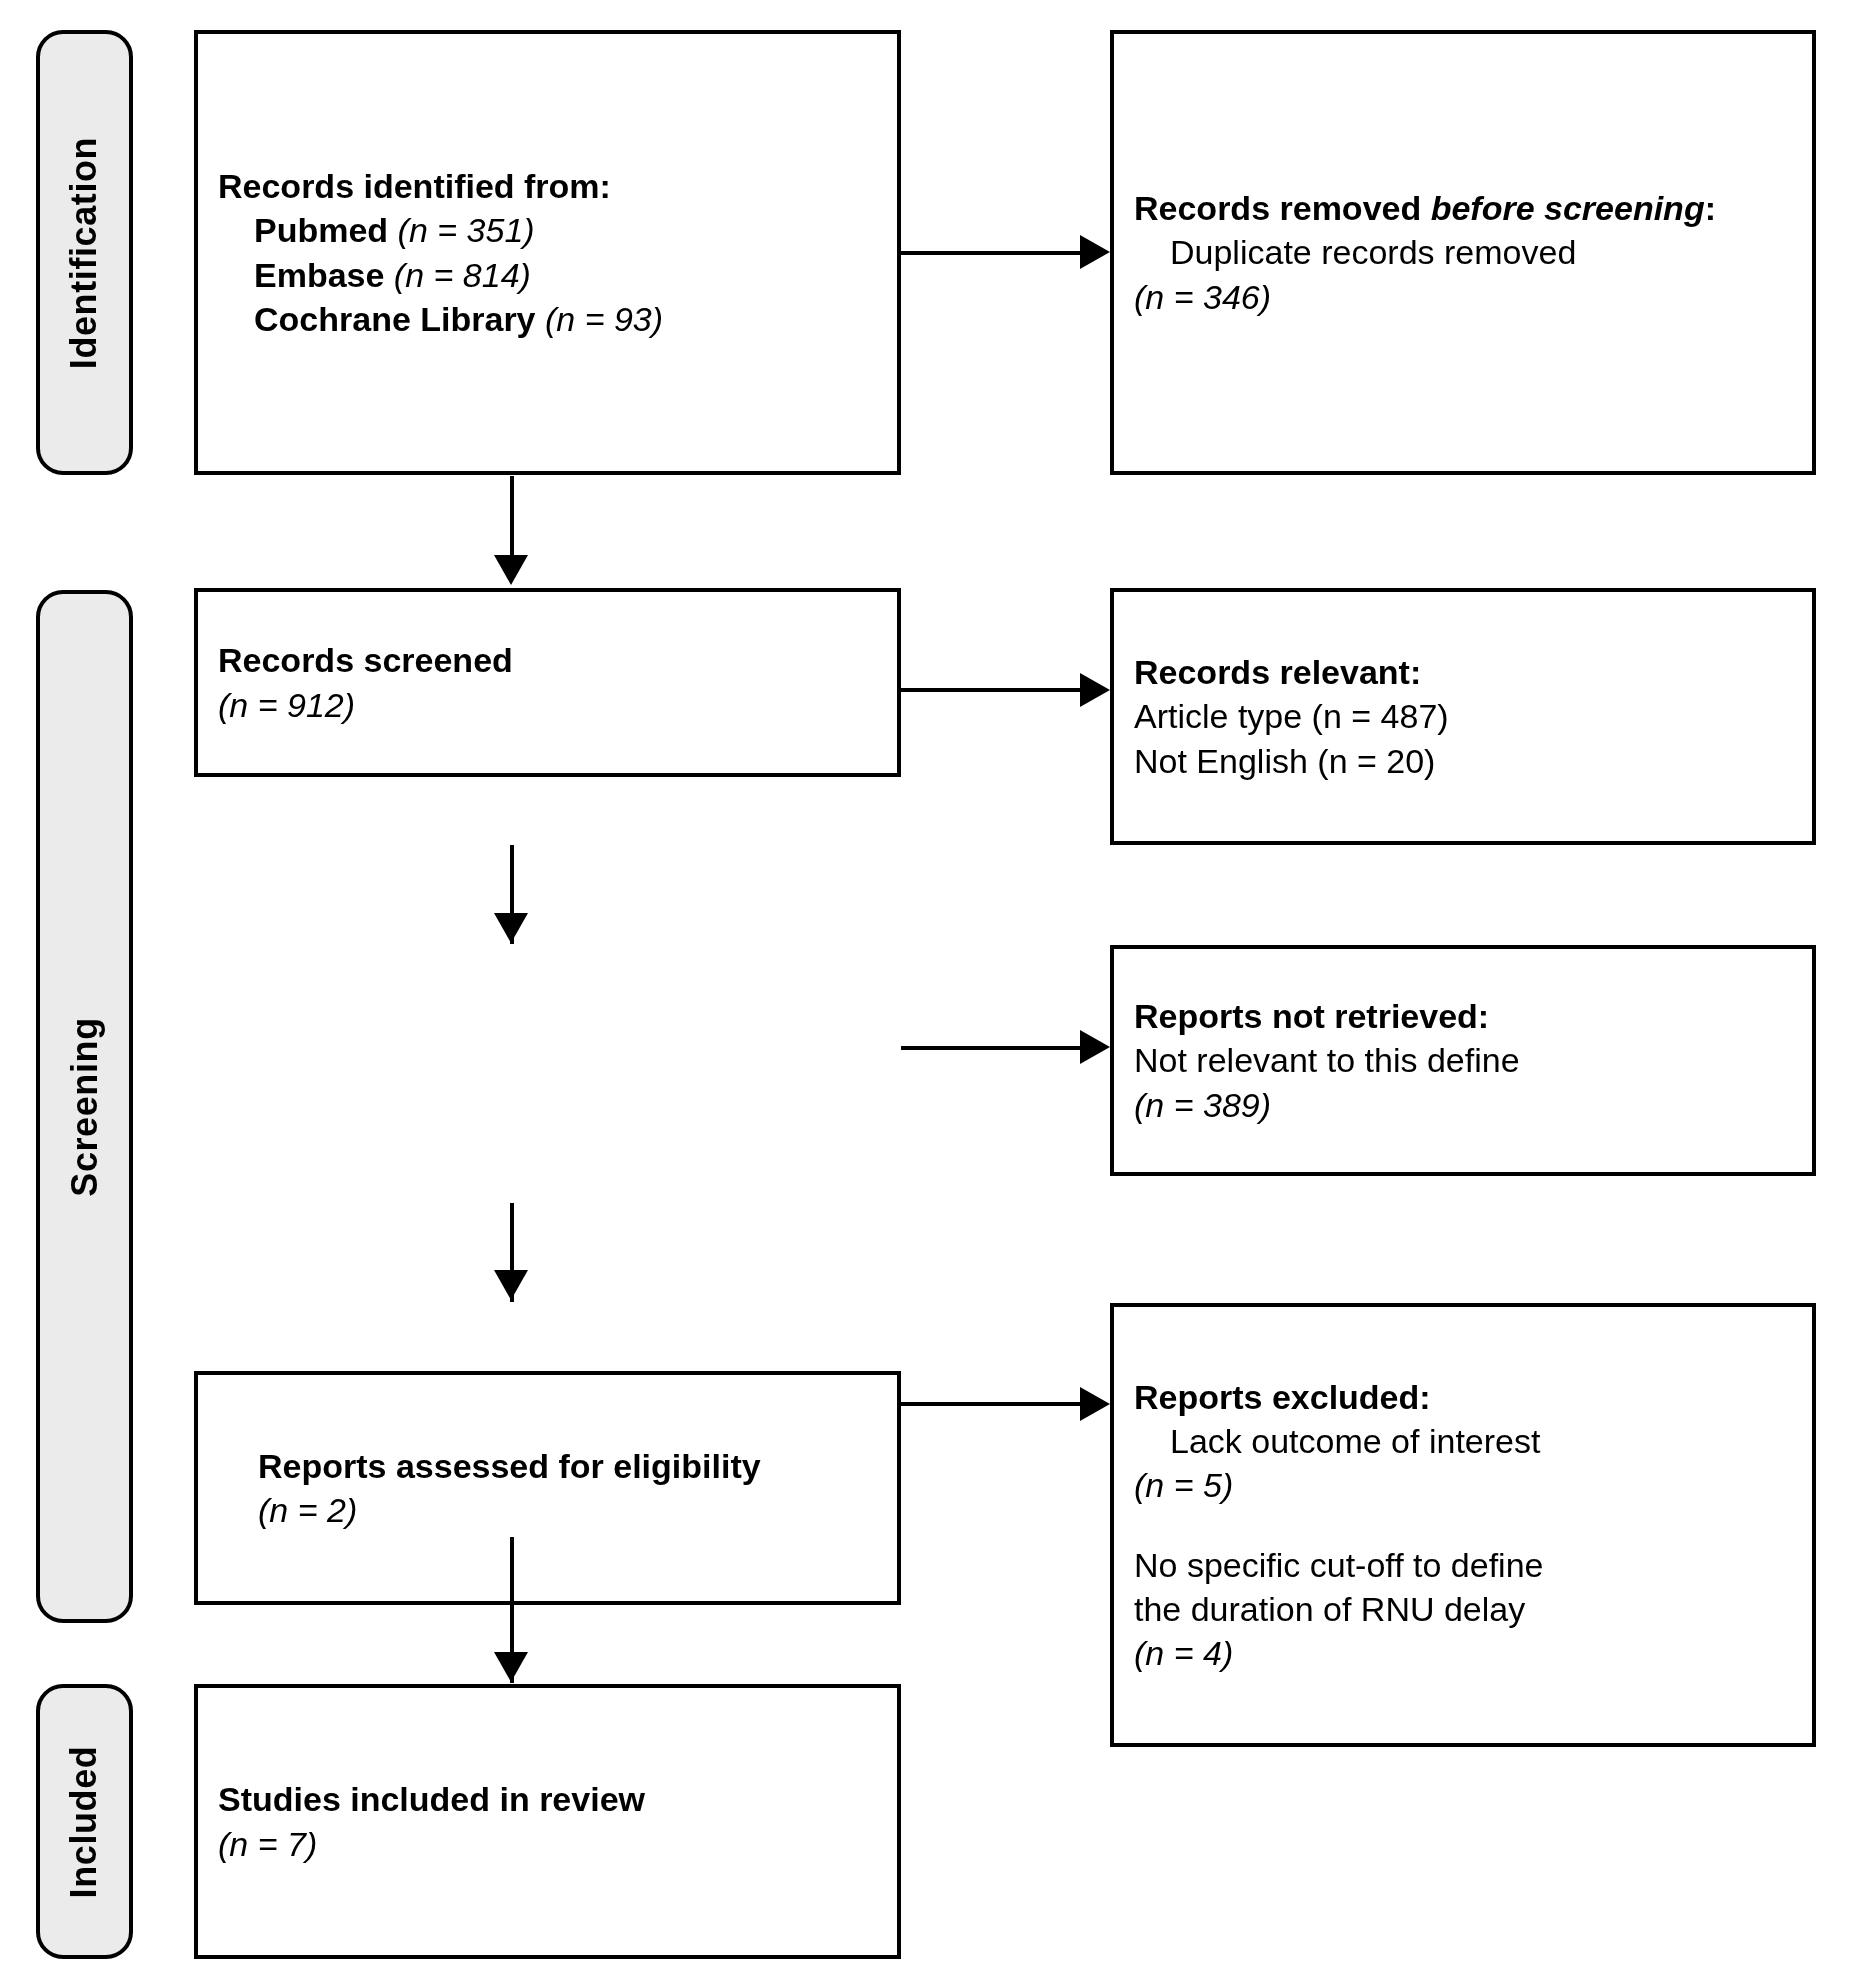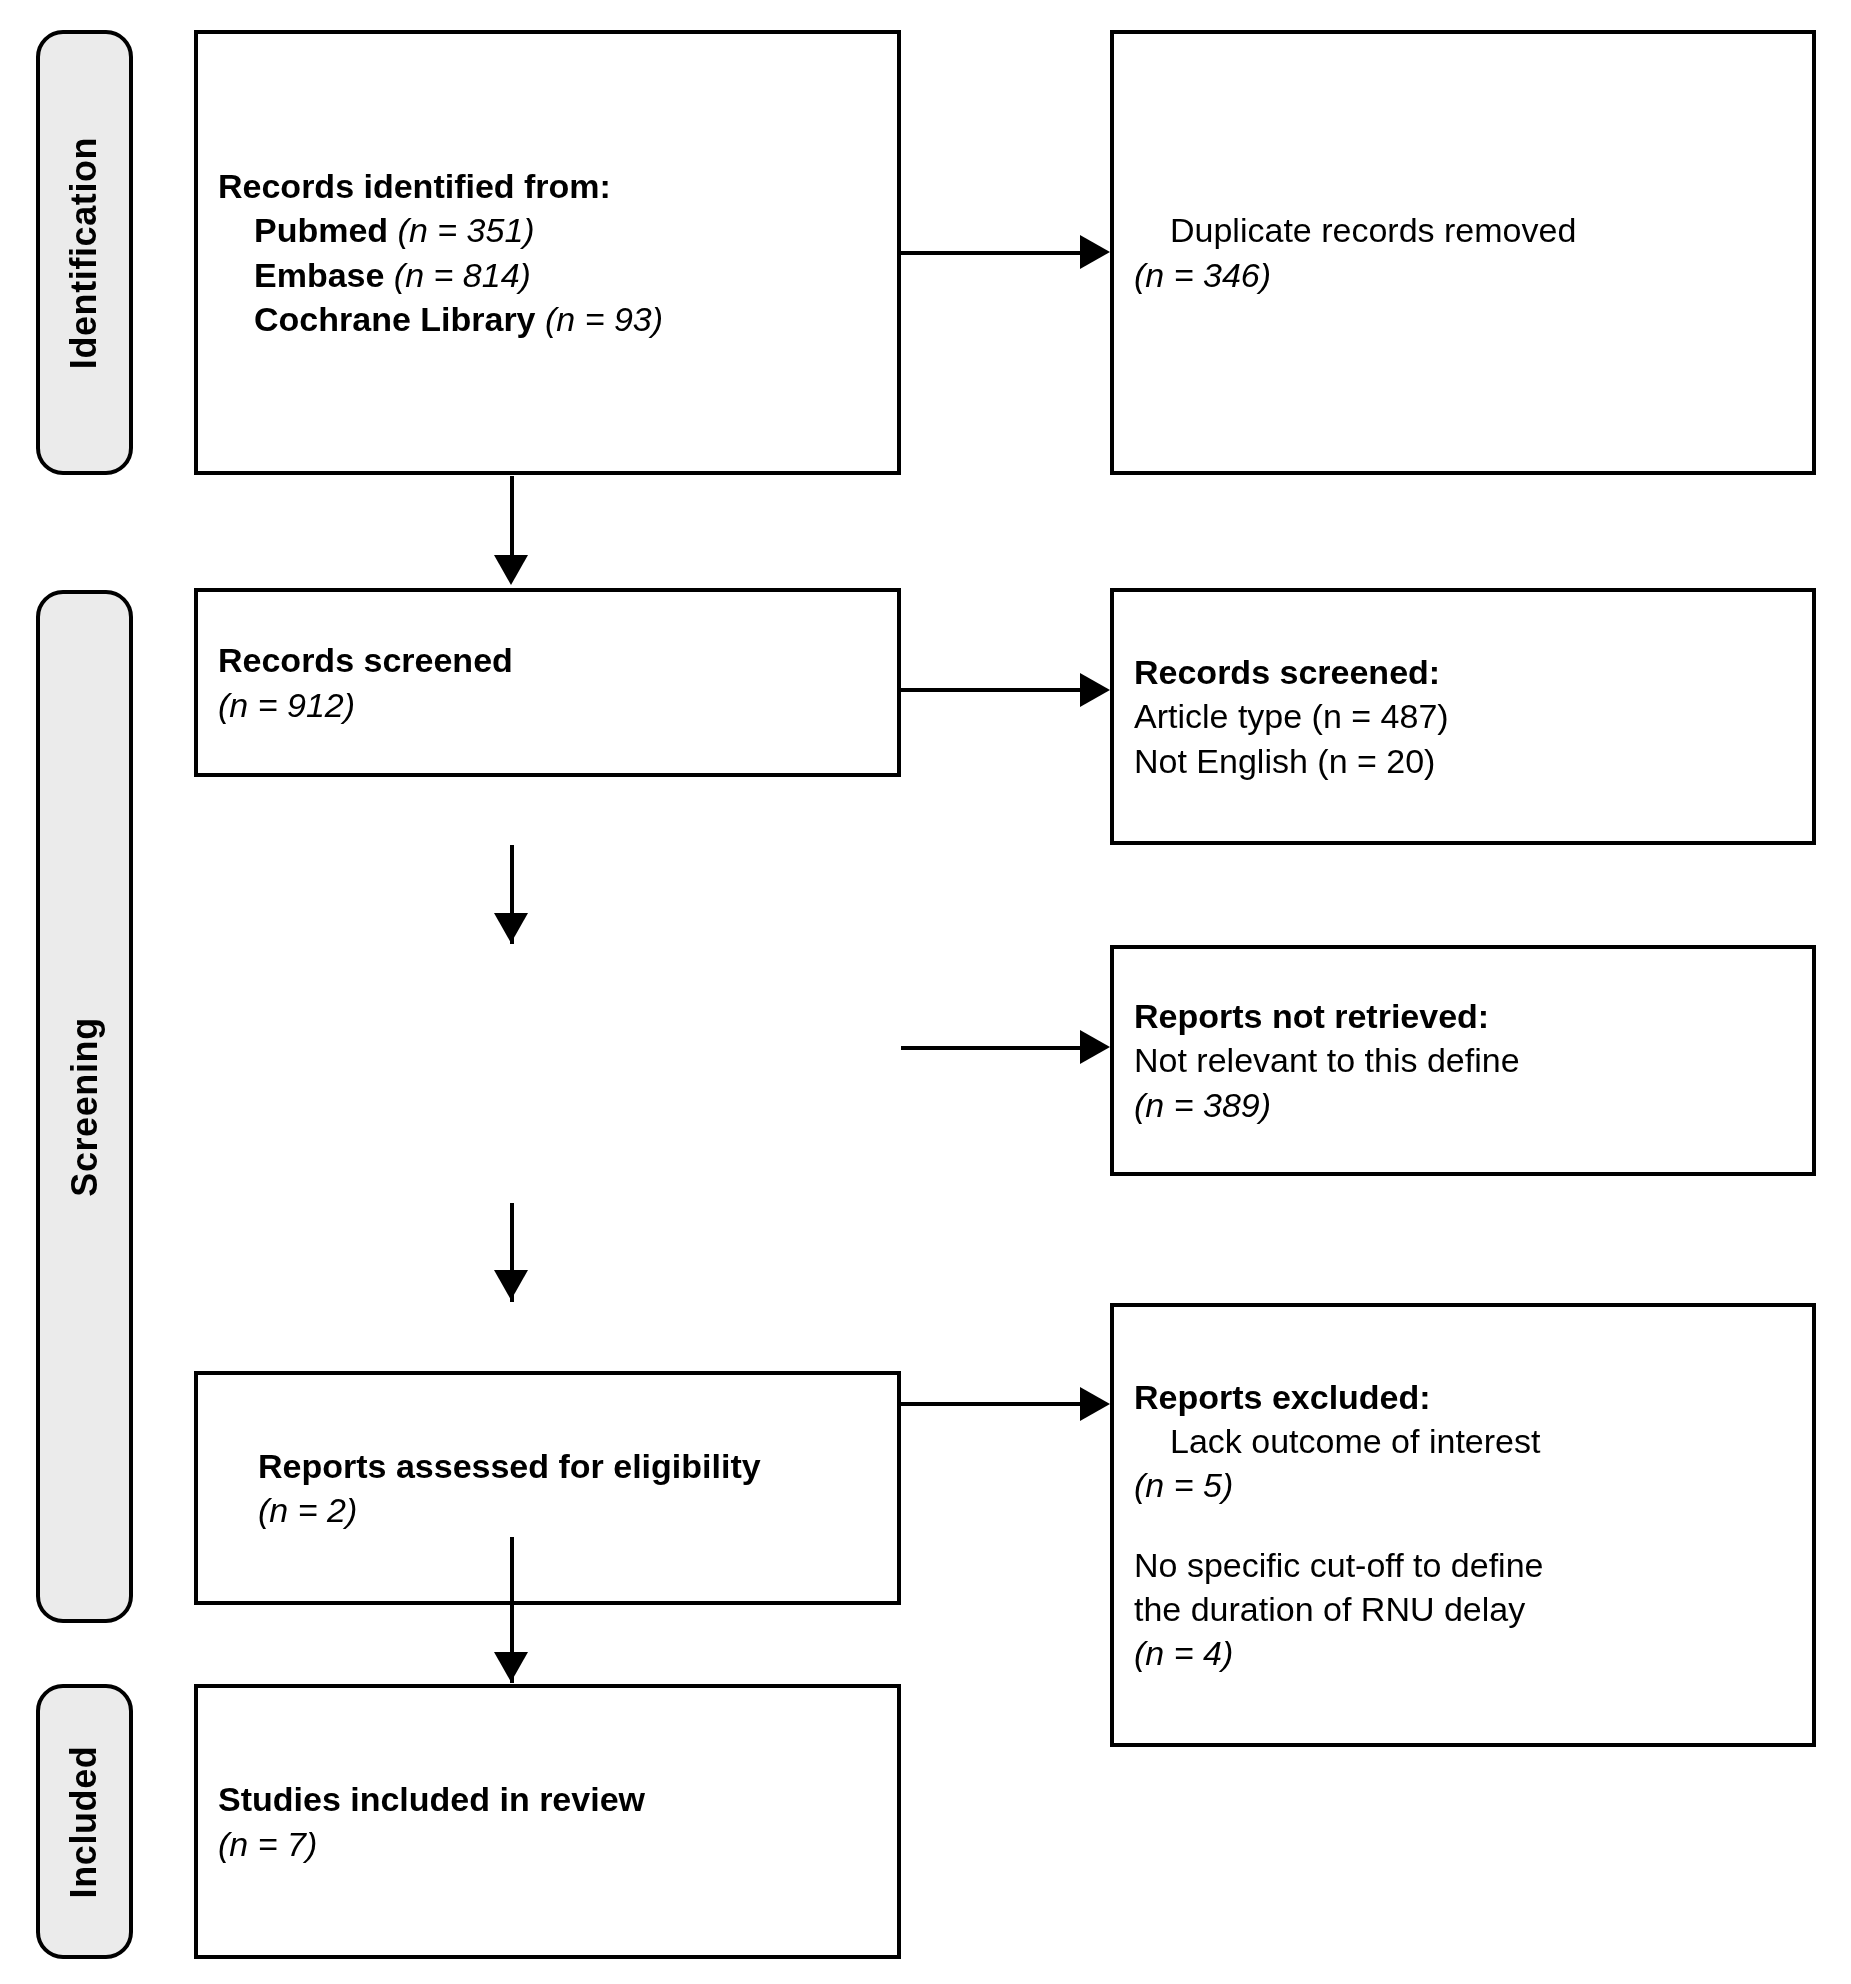--- a/index.html
+++ b/index.html
@@ -113,41 +113,42 @@
             <i>(n = 351)</i></span>
       <span class="ln indent-1"><b>Embase</b>
             <i>(n = 814)</i></span>
       <span class="ln indent-1"><b>Cochrane Library</b>
             <i>(n = 93)</i></span>
     </div>
   </div>
 
   <div class="flow-box" style="left:1110px; top:30px; width:706px; height:445px;">
     <div class="box-text">
+      <span class="ln wrapok"><b>Records removed </b><b><i>before screening</i></b><b>:</b></span>
       <span class="ln indent-1">Duplicate records removed</span>
       <span class="ln"><i>(n = 346)</i></span>
     </div>
   </div>
 
   <div class="h-line" style="left:901px; top:251px; width:181px;"></div>
   <div class="arrow-right" style="left:1080px; top:235px;"></div>
 
   <div class="v-line" style="left:510px; top:476px; width:4.1px; height:99px;"></div>
   <div class="arrow-down" style="left:494px; top:555px;"></div>
 
   <div class="flow-box" style="left:194px; top:588px; width:707px; height:189px;">
     <div class="box-text">
       <span class="ln"><b>Records screened</b></span>
       <span class="ln"><i>(n = 912)</i></span>
     </div>
   </div>
 
   <div class="flow-box" style="left:1110px; top:588px; width:706px; height:257px;">
     <div class="box-text">
-      <span class="ln"><b>Records screened:</b></span>
+      <span class="ln"><b>Records relevant:</b></span>
       <span class="ln">Article type (n = 487)</span>
       <span class="ln">Not English (n = 20)</span>
     </div>
   </div>
 
   <div class="h-line" style="left:901px; top:688px; width:181px;"></div>
   <div class="arrow-right" style="left:1080px; top:673px;"></div>
 
   <div class="v-line" style="left:510px; top:845px; width:4.1px; height:99px;"></div>
   <div class="arrow-down" style="left:494px; top:913px;"></div>

